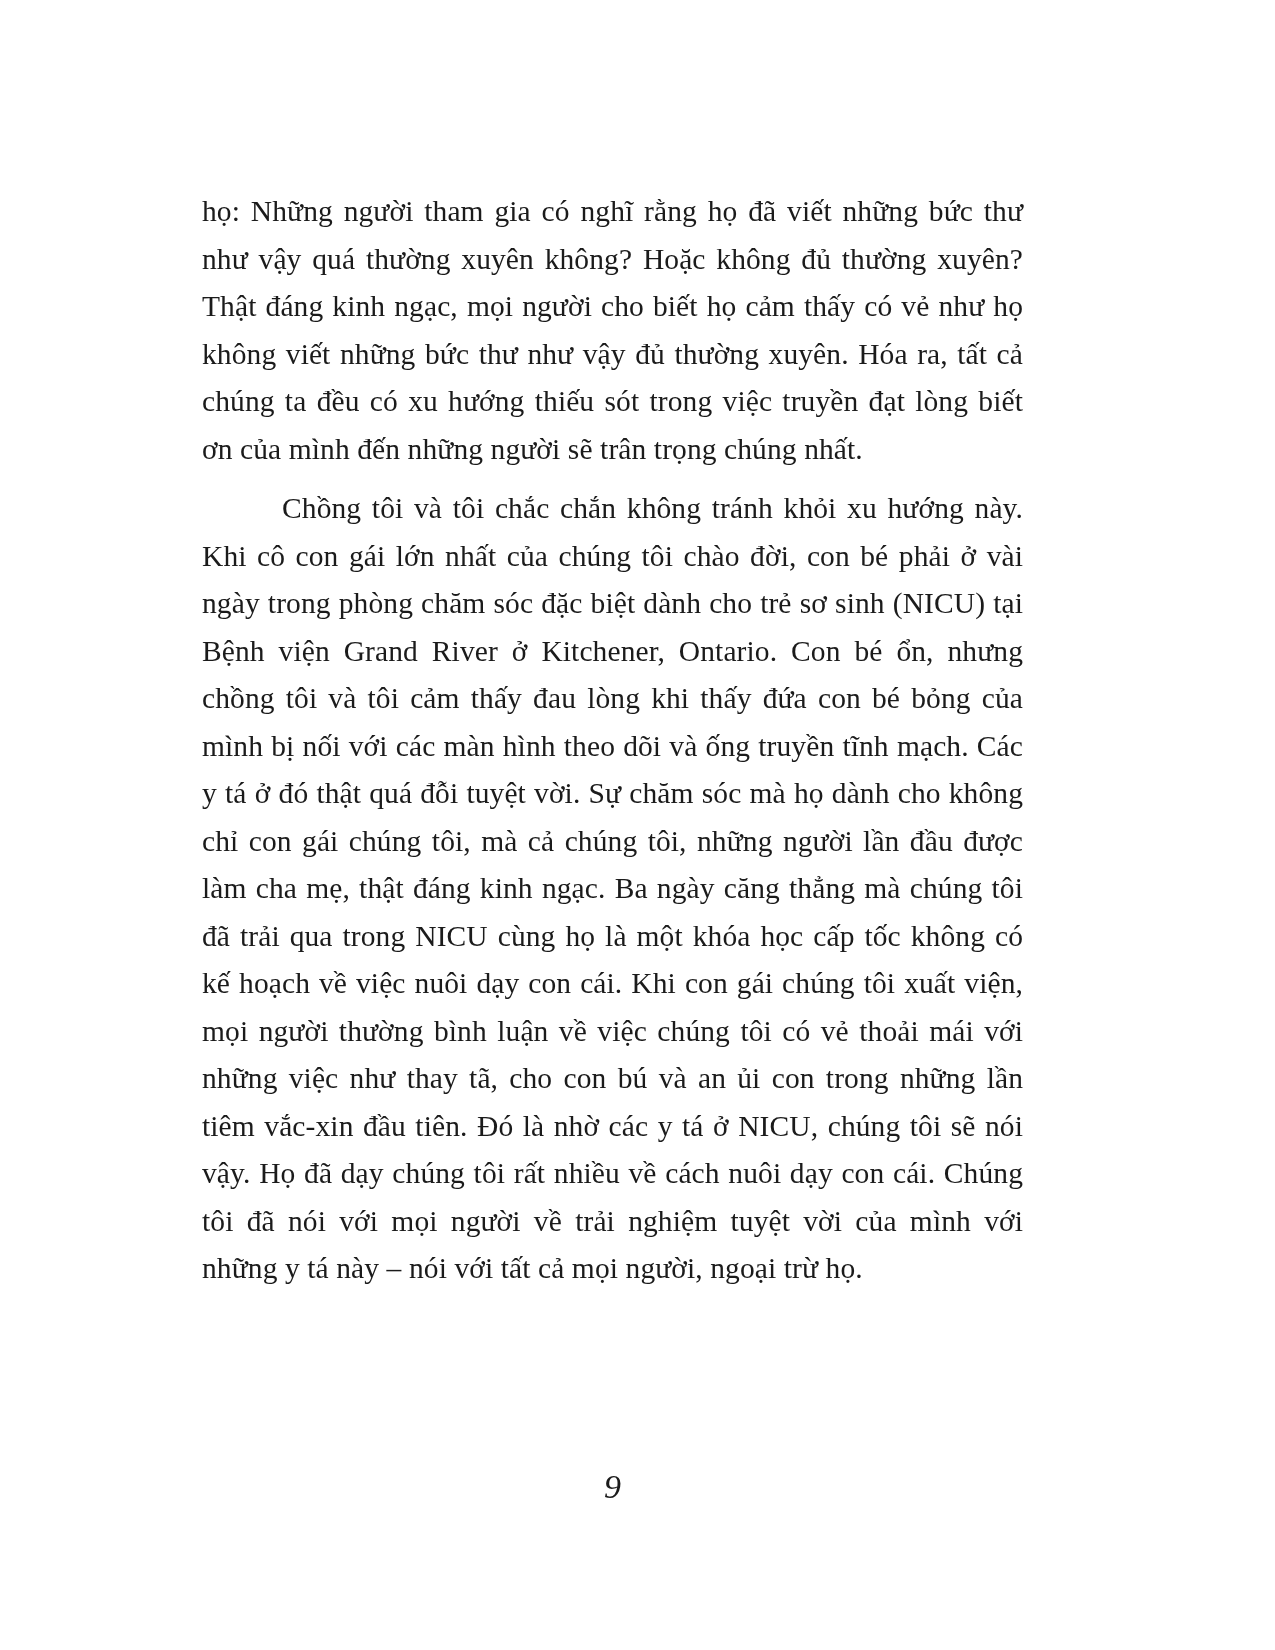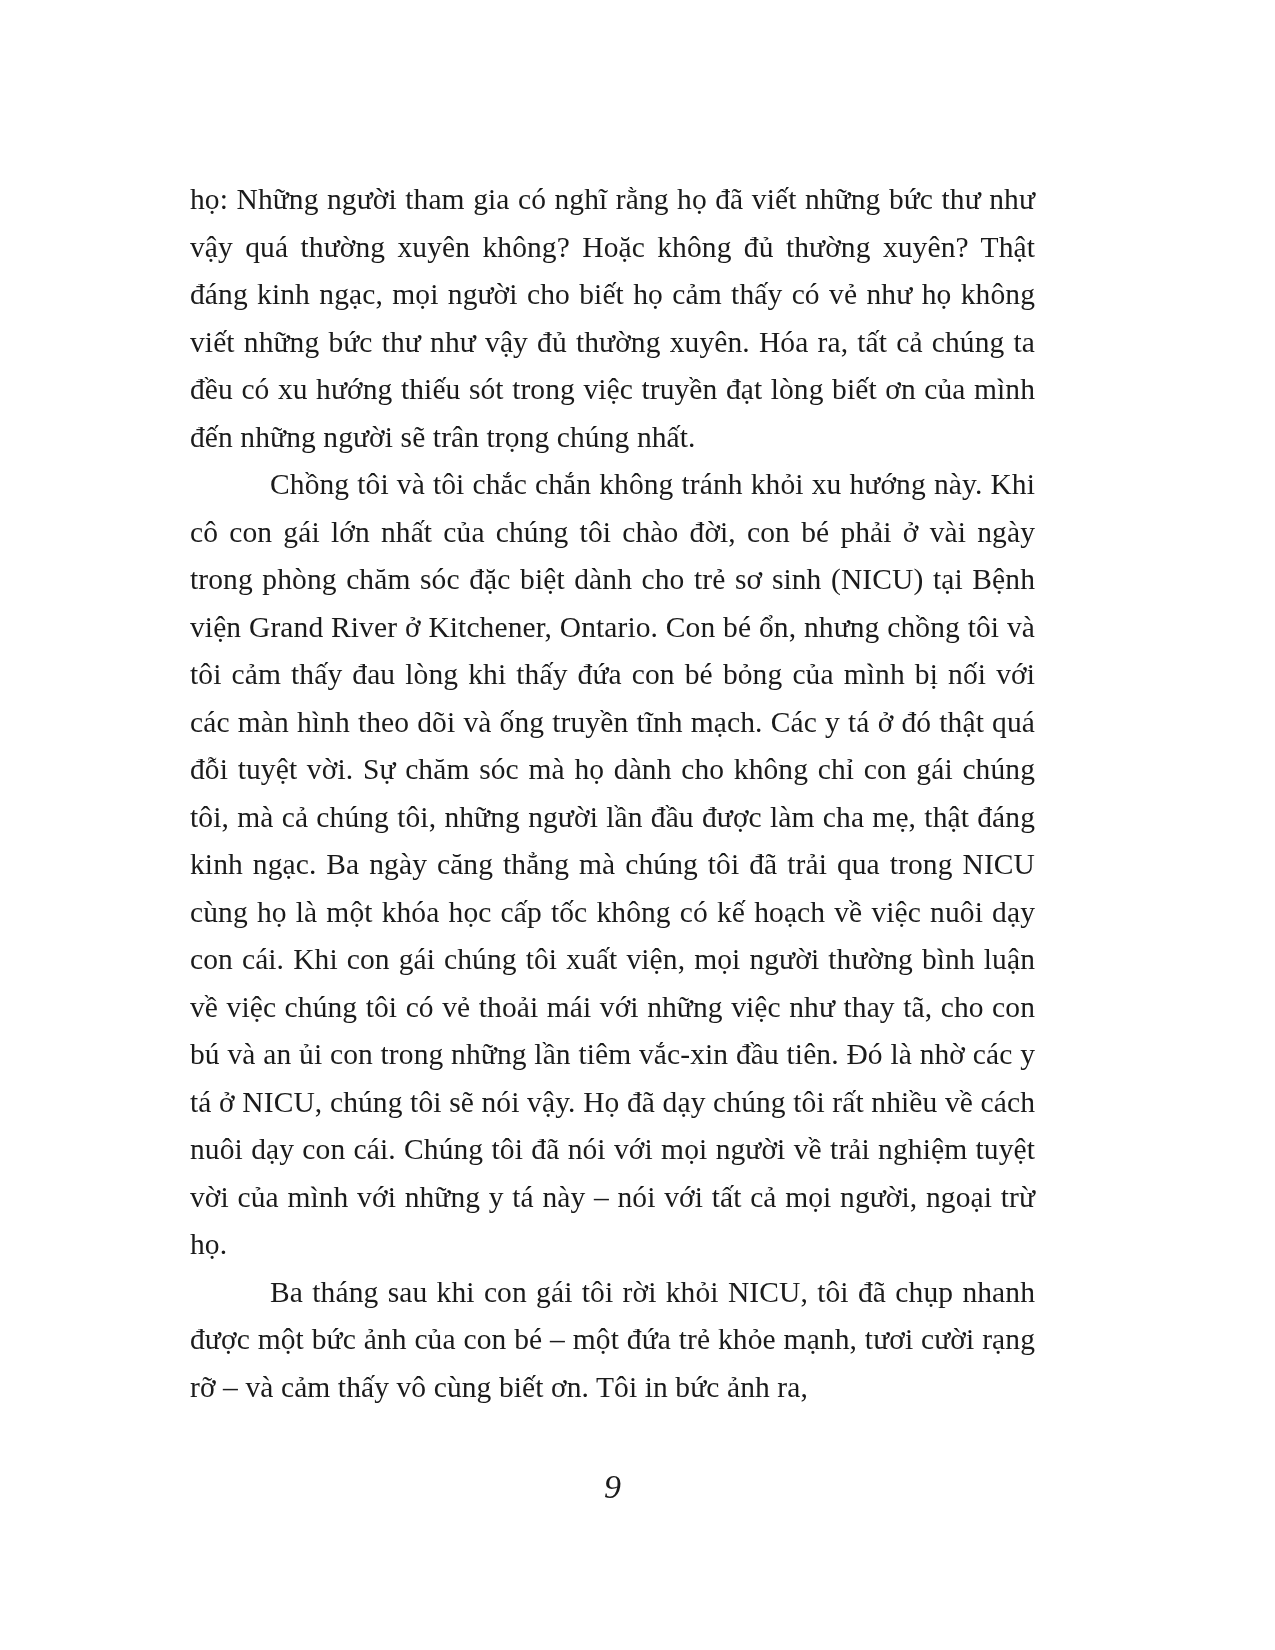--- a/index.html
+++ b/index.html
@@ -27,21 +27,21 @@
     position: absolute;
     left: 190px;
     top: 176px;
     width: 845px;
     font-size: 29.5px;
     line-height: 47.5px;
     text-align: justify;
     letter-spacing: 0.1px;
   }
   .text-block p {
-    margin: 0;
+    margin: 12px;
     padding: 0;
   }
   .text-block p.indent {
     text-indent: 80px;
   }
   .page-number {
     position: absolute;
     left: 190px;
     top: 1468px;
     width: 845px;
@@ -51,16 +51,15 @@
     color: #1b1b1b;
   }
 </style>
 </head>
 <body>
 
 <div class="page">
   <div class="text-block">
     <p>họ: Những người tham gia có nghĩ rằng họ đã viết những bức thư như vậy quá thường xuyên không? Hoặc không đủ thường xuyên? Thật đáng kinh ngạc, mọi người cho biết họ cảm thấy có vẻ như họ không viết những bức thư như vậy đủ thường xuyên. Hóa ra, tất cả chúng ta đều có xu hướng thiếu sót trong việc truyền đạt lòng biết ơn của mình đến những người sẽ trân trọng chúng nhất.</p>
     <p class="indent">Chồng tôi và tôi chắc chắn không tránh khỏi xu hướng này. Khi cô con gái lớn nhất của chúng tôi chào đời, con bé phải ở vài ngày trong phòng chăm sóc đặc biệt dành cho trẻ sơ sinh (NICU) tại Bệnh viện Grand River ở Kitchener, Ontario. Con bé ổn, nhưng chồng tôi và tôi cảm thấy đau lòng khi thấy đứa con bé bỏng của mình bị nối với các màn hình theo dõi và ống truyền tĩnh mạch. Các y tá ở đó thật quá đỗi tuyệt vời. Sự chăm sóc mà họ dành cho không chỉ con gái chúng tôi, mà cả chúng tôi, những người lần đầu được làm cha mẹ, thật đáng kinh ngạc. Ba ngày căng thẳng mà chúng tôi đã trải qua trong NICU cùng họ là một khóa học cấp tốc không có kế hoạch về việc nuôi dạy con cái. Khi con gái chúng tôi xuất viện, mọi người thường bình luận về việc chúng tôi có vẻ thoải mái với những việc như thay tã, cho con bú và an ủi con trong những lần tiêm vắc-xin đầu tiên. Đó là nhờ các y tá ở NICU, chúng tôi sẽ nói vậy. Họ đã dạy chúng tôi rất nhiều về cách nuôi dạy con cái. Chúng tôi đã nói với mọi người về trải nghiệm tuyệt vời của mình với những y tá này – nói với tất cả mọi người, ngoại trừ họ.</p>
-    <p class="indent">Ba tháng sau khi con gái tôi rời khỏi NICU, tôi đã chụp nhanh được một bức ảnh của con bé – một đứa trẻ khỏe mạnh, tươi cười rạng rỡ – và cảm thấy vô cùng biết ơn. Tôi in bức ảnh ra,</p>
   </div>
   <div class="page-number">9</div>
 </div>
 
 </body></html>

